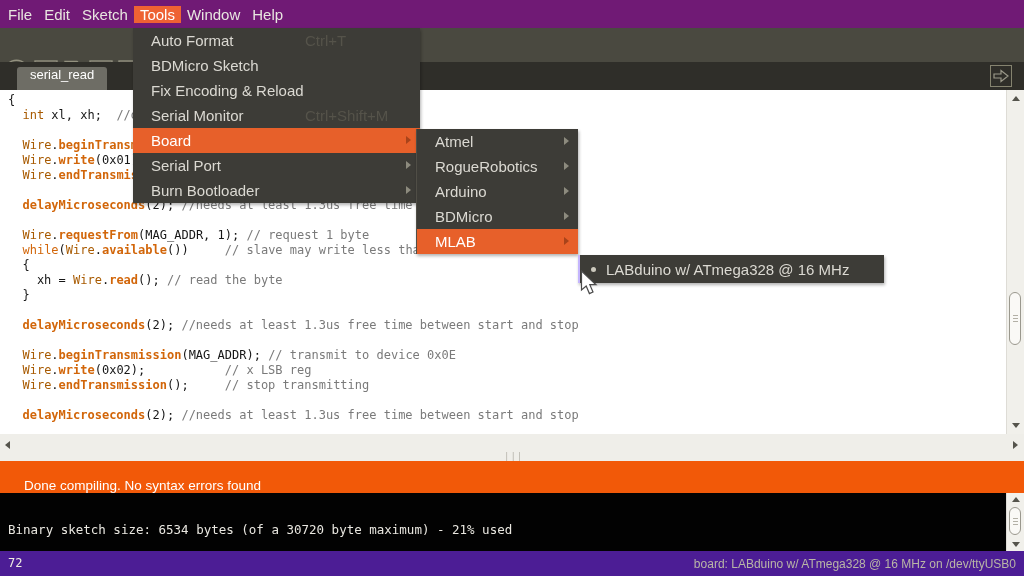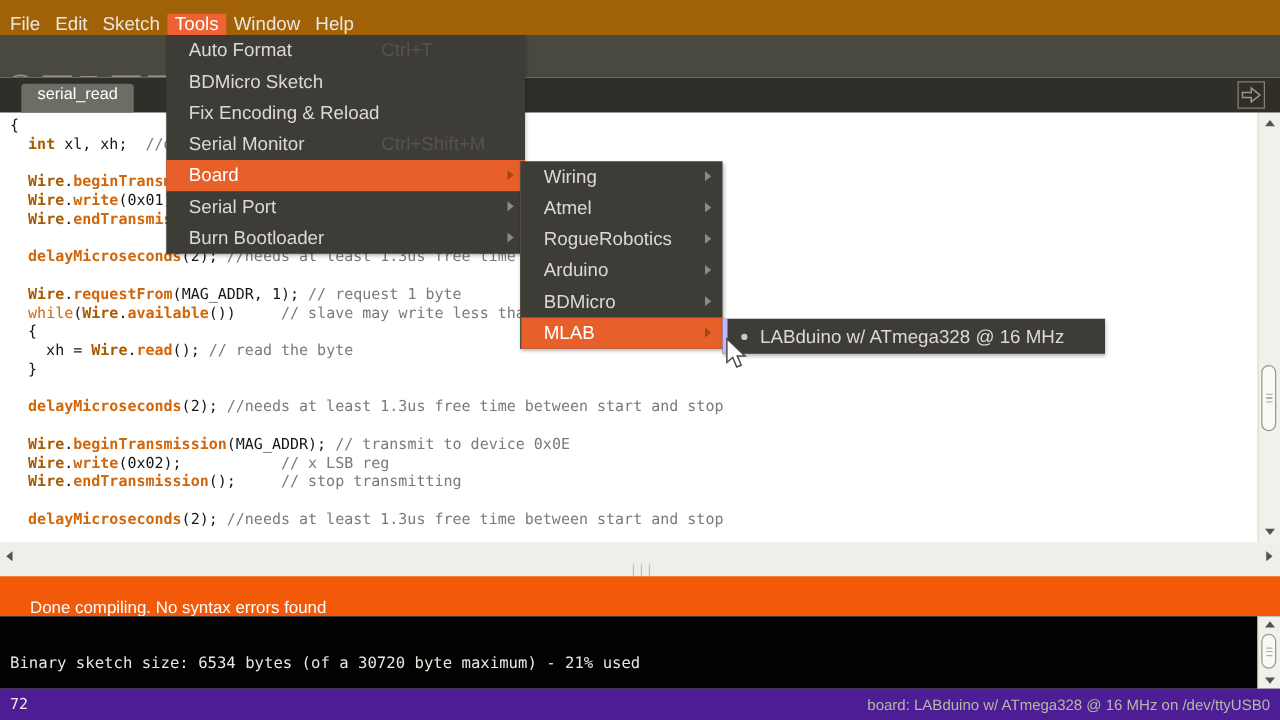--- a/index.html
+++ b/index.html
@@ -1,38 +1,38 @@
 <!DOCTYPE html>
 <html><head>
 <meta charset="utf-8">
 <style>
   *{margin:0;padding:0;box-sizing:border-box}
   html,body{width:1024px;height:576px;overflow:hidden}
   body{font-family:"Liberation Sans",sans-serif;background:#fff;position:relative}
   .app{position:absolute;left:0;top:0;width:1024px;height:576px;background:#fff;overflow:hidden}
 
   
-  .menubar{position:absolute;left:0;top:0;width:1024px;height:28px;background:#a16207;display:flex;align-items:flex-end;padding-left:2px;z-index:30}
+  .menubar{position:absolute;left:0;top:0;width:1024px;height:28px;background:#701a75;display:flex;align-items:center;padding-left:2px;z-index:30}
   .menu-item{color:#e8e6e0;font-size:15px;padding:0 6px;display:flex;align-items:center;cursor:default;white-space:nowrap}
   .menu-item.active{background:#ee6233;color:#fff}
 
   
   .toolbar{position:absolute;left:0;top:28px;width:1024px;height:34px;background:#4a4940;z-index:5}
   .tbtn{position:absolute;top:31px}
 
   
   .tabbar{position:absolute;left:0;top:62px;width:1024px;height:28px;background:#2f2e29;z-index:5}
   .tab{position:absolute;left:17px;top:5px;height:23px;background:#6e6d65;color:#fff;font-size:13px;padding:0 13px;border-radius:3px 3px 0 0;display:flex;}
   .monitor-btn{position:absolute;right:12px;top:3px;width:22px;height:22px;border:1px solid #85836f;display:flex;align-items:center;justify-content:center}
 
   
   .editor{position:absolute;left:0;top:90px;width:1024px;height:344px;background:#fff;overflow:hidden;z-index:1}
   .code{position:absolute;left:8px;top:3px;font-family:"DejaVu Sans Mono",monospace;font-size:12px;line-height:15px;color:#161616}
   .code-line{white-space:pre;height:15px}
-  .seg.k1{color:#a85a00;font-weight:bold}
+  .seg.k1{color:#a85a00;font-weight:normal}
   .seg.k2{color:#d2660a;font-weight:bold}
   .seg.kw{color:#d2660a}
   .seg.cm{color:#7a7a7a}
 
   
   .vscroll{position:absolute;right:0;top:0;width:18px;background:#f1f0eb;border-left:1px solid #dedcd6}
   .vscroll.edit{height:344px}
   .tri{width:0;height:0;position:absolute;left:5px}
   .tri.up{border-left:4px solid transparent;border-right:4px solid transparent;border-bottom:5px solid #55544c}
   .tri.down{border-left:4px solid transparent;border-right:4px solid transparent;border-top:5px solid #55544c}
@@ -50,21 +50,21 @@
   .console{position:absolute;left:0;top:493px;width:1024px;height:58px;background:#020202;z-index:2}
   .console-text{position:absolute;left:8px;top:29px;color:#e9e7e0;font-family:"DejaVu Sans Mono",monospace;font-size:12.5px;white-space:pre}
   .footer{position:absolute;left:0;top:551px;width:1024px;height:25px;background:#4c1d95;z-index:2}
   .footer .lineno{position:absolute;left:8px;top:5px;color:#f0eee3;font-family:"DejaVu Sans Mono",monospace;font-size:12px}
   .footer .boardinfo{position:absolute;right:8px;top:6px;color:#b9b6a6;font-size:12px}
 
   
   .popup{position:absolute;background:#3d3c37;box-shadow:1px 2px 3px rgba(0,0,0,.3)}
   .tools-popup{left:133px;top:28px;width:287px;z-index:40}
   .board-popup{left:416px;top:129px;width:162px;z-index:41;border-left:1px solid #504e46}
-  .mlab-popup{left:578px;top:255px;width:306px;z-index:42;border-left:4px solid #c4b5fd}
+  .mlab-popup{left:578px;top:255px;width:306px;z-index:42;border-left:2px solid #c4b5fd}
   .p-item{position:relative;height:25px;display:flex;align-items:center;color:#dbd9d2;font-size:15px;padding-left:18px;white-space:nowrap}
   .p-item.hl{background:#e7602a;color:#fff}
   .p-item .shortcut{position:absolute;left:172px;color:#55534a}
   .p-item .arr{position:absolute;right:9px;top:8px;width:0;height:0;border-left:5px solid #8d8b7e;border-top:4px solid transparent;border-bottom:4px solid transparent}
   .p-item.hl .arr{border-left-color:#a8431a}
   .mlab-popup .p-item{height:28px;padding-left:26px}
   .p-item.sel::before{content:"";position:absolute;left:11px;top:12px;width:5px;height:5px;border-radius:50%;background:#ccc9bd}
 
   .cursor{position:absolute;left:580px;top:270px;z-index:50}
 </style>
@@ -206,24 +206,20 @@
         <span class="arr"></span>
       </div>
       <div class="p-item">
         <span>Burn Bootloader</span>
         <span class="arr"></span>
       </div>
     </div>
 
   <div class="popup board-popup">
       <div class="p-item">
-        <span>Wiring</span>
-        <span class="arr"></span>
-      </div>
-      <div class="p-item">
         <span>Atmel</span>
         <span class="arr"></span>
       </div>
       <div class="p-item">
         <span>RogueRobotics</span>
         <span class="arr"></span>
       </div>
       <div class="p-item">
         <span>Arduino</span>
         <span class="arr"></span>

